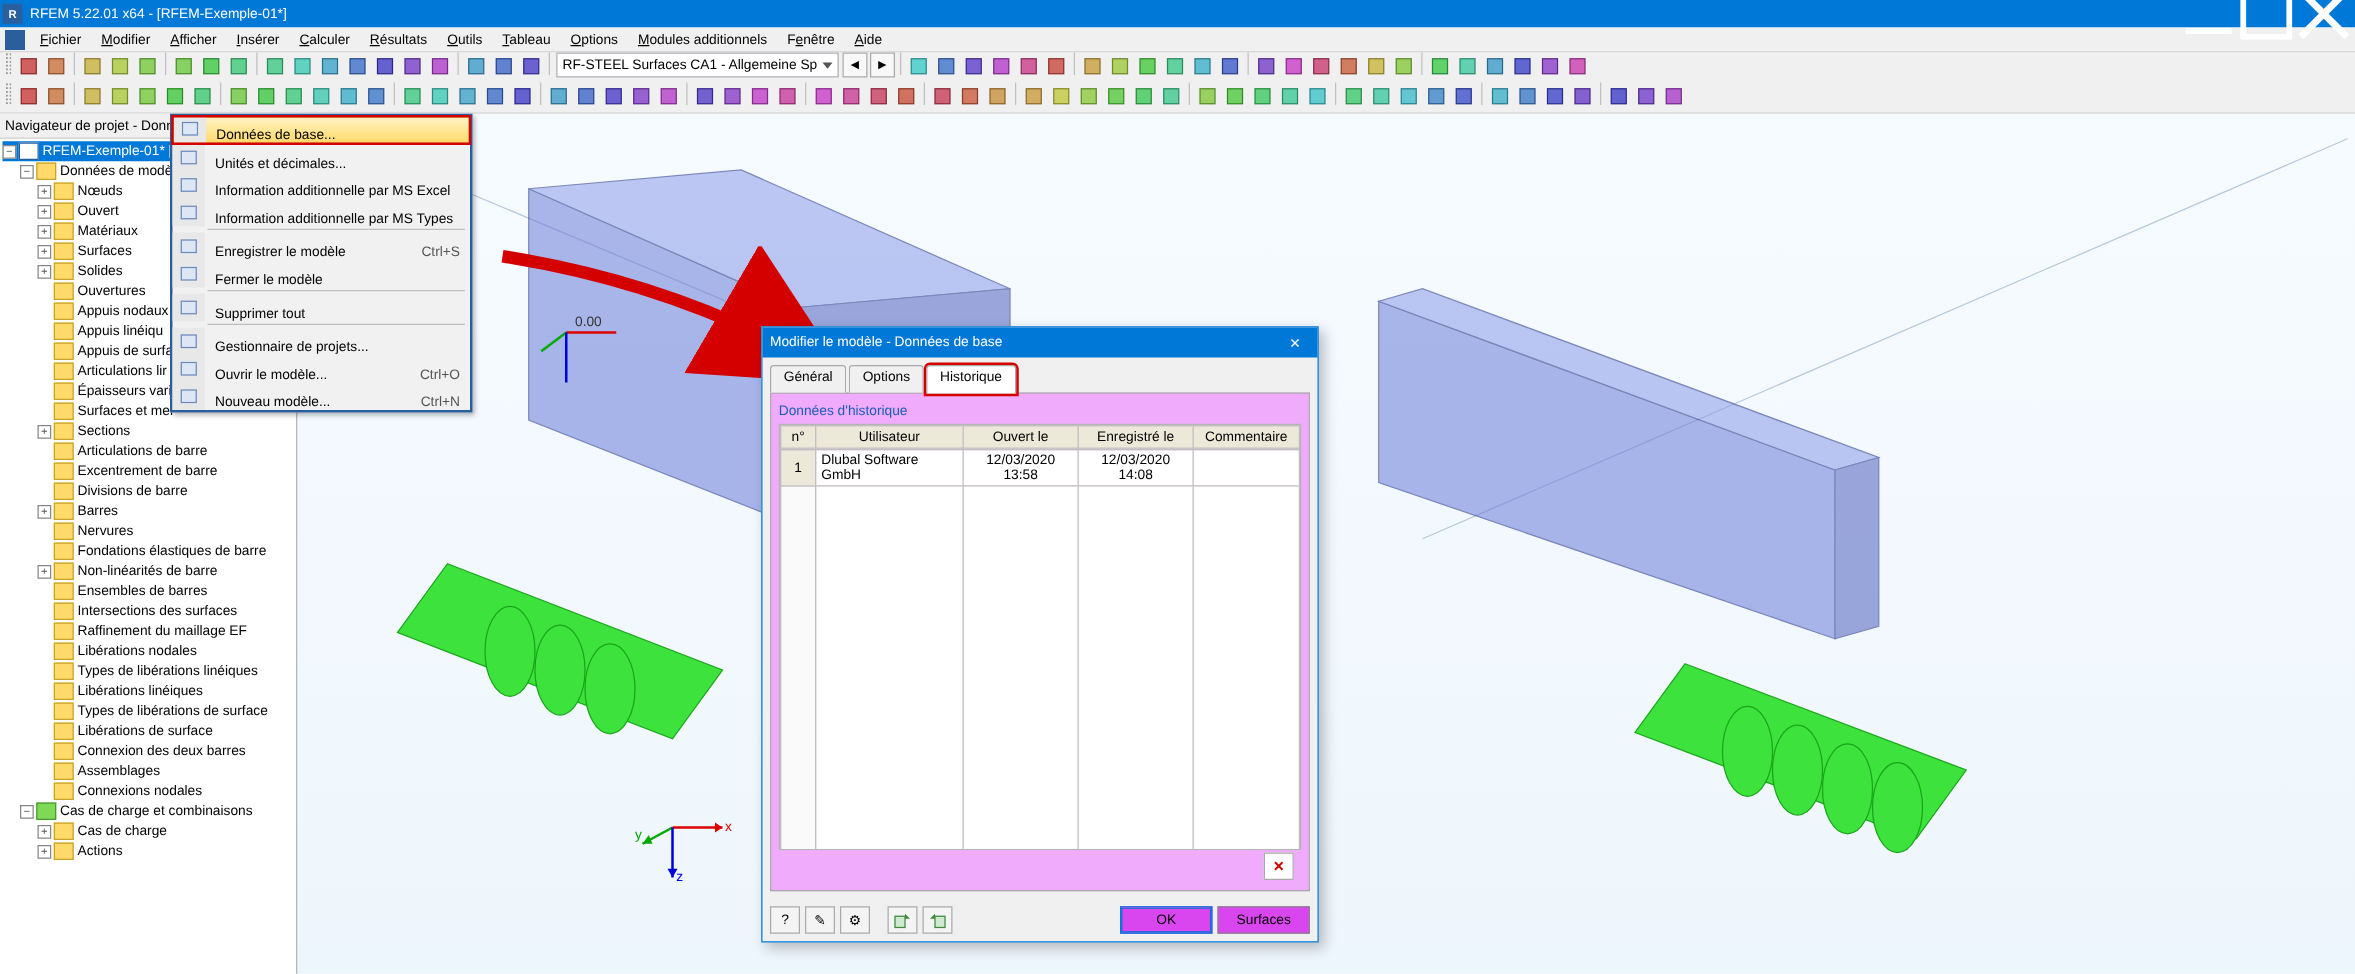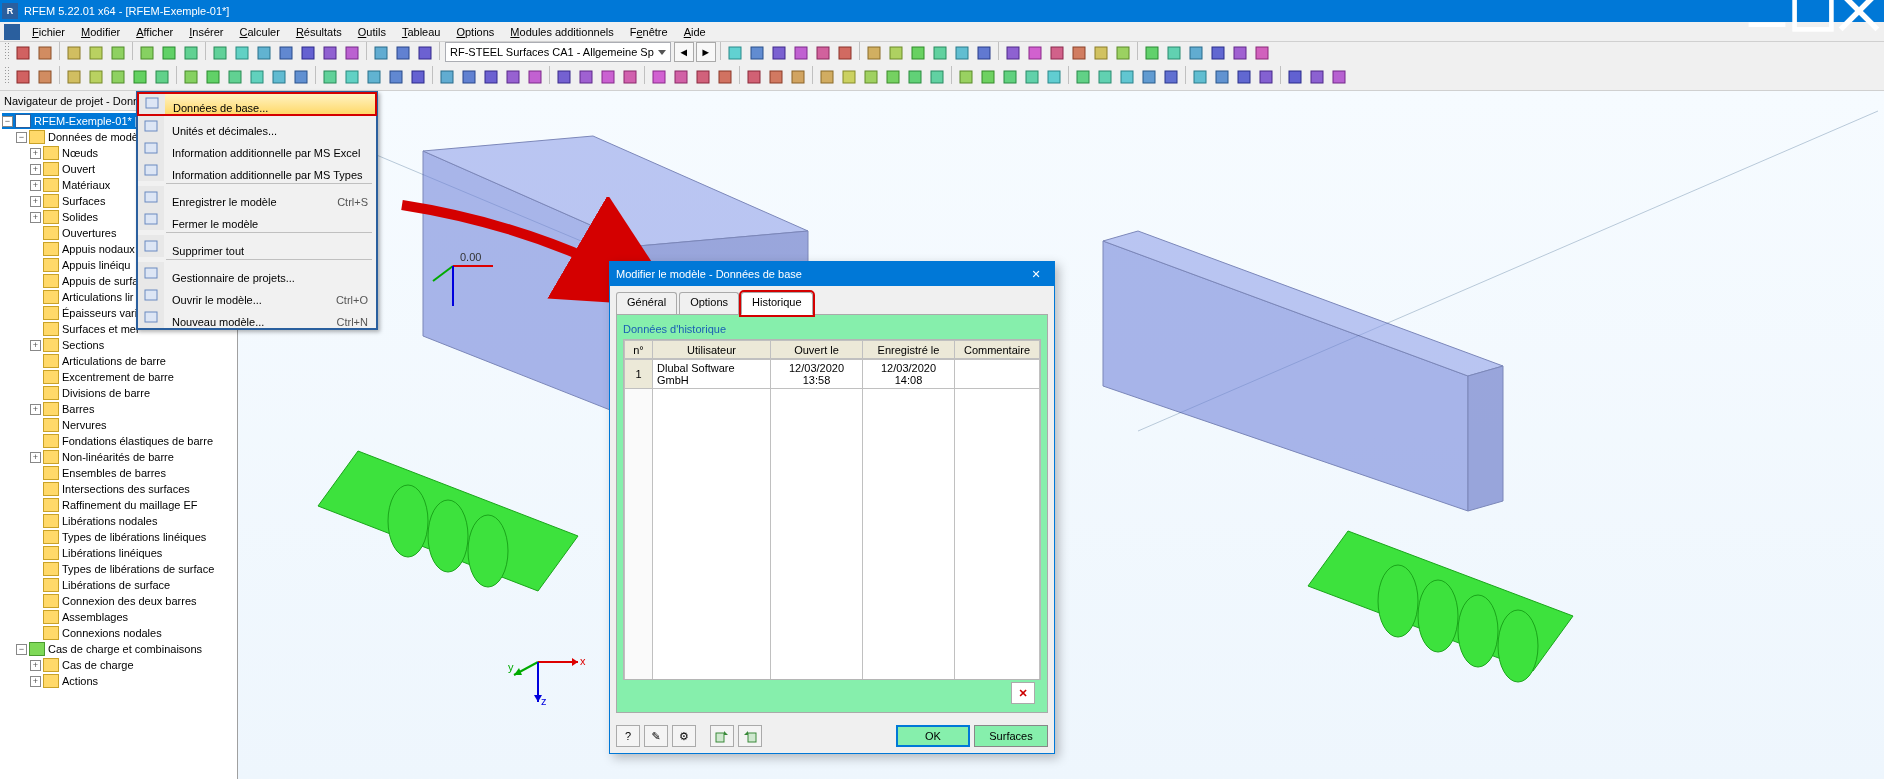--- a/index.html
+++ b/index.html
@@ -58,30 +58,30 @@
 .annot-arrow{position:absolute;left:394px;top:106px;z-index:40;pointer-events:none}
 
 .dialog{position:absolute;left:609px;top:170px;width:446px;background:#f0f0f0;border:1px solid #0078d7;box-shadow:4px 4px 10px rgba(0,0,0,.25);z-index:50}
 .dlg-title{height:24px;background:#0078d7;color:#fff;display:flex;align-items:center;padding:0 6px}
 .dlg-title .t{flex:1}
 .dlg-title .x{width:24px;height:20px;display:flex;align-items:center;justify-content:center}
 .dlg-body{padding:6px}
 .tabs{display:flex;height:22px;position:relative}
 .tab{padding:3px 10px;border:1px solid #aaa;border-bottom:none;background:#f0f0f0;margin-right:2px;border-radius:3px 3px 0 0;position:relative}
 .tab.active{background:#fff;z-index:2;border-bottom:1px solid #fff;margin-bottom:-1px;outline:2px solid #d40000;outline-offset:0}
-.tabpage{border:1px solid #aaa;background:#86efac;padding:6px;min-height:380px}
+.tabpage{border:1px solid #aaa;background:#f0abfc;padding:6px;min-height:380px}
 .grouplbl{color:#1a5fb4;margin:2px 0 4px 0}
 .grid{border:1px solid #b5b5b5}
 .grid table{border-collapse:collapse;width:100%}
 .grid th,.grid td{border:1px solid #c0c0c0;padding:2px 4px;font-weight:normal;text-align:center;background:#fff;height:18px}
 .grid th{background:#ece9d8}
 .grid .body{height:320px;overflow:auto}
 .dlg-btm{display:flex;align-items:center;padding:6px;gap:4px}
 .dlg-btm .sp{flex:1}
-.dlg-btm .btn{min-width:74px;height:22px;border:1px solid #888;background:#86efac;display:flex;align-items:center;justify-content:center;padding:0 10px}
+.dlg-btm .btn{min-width:74px;height:22px;border:1px solid #888;background:#d946ef;display:flex;align-items:center;justify-content:center;padding:0 10px}
 .dlg-btm .btn.def{border:1px solid #0078d7;box-shadow:0 0 0 1px #0078d7 inset}
 .dlg-btm .ib{width:24px;height:22px;border:1px solid #aaa;background:#f4f4f4;display:flex;align-items:center;justify-content:center}
 .dlg-delrow{display:flex;justify-content:flex-end;padding:2px 6px}
 .dlg-delrow .ib{width:24px;height:22px;border:1px solid #aaa;background:#fff;display:flex;align-items:center;justify-content:center;color:#c00;font-weight:bold}
 
 .scene{position:absolute;inset:0}
 
 .axesgizmo{position:absolute;left:270px;top:546px}
 </style>
 </head>

